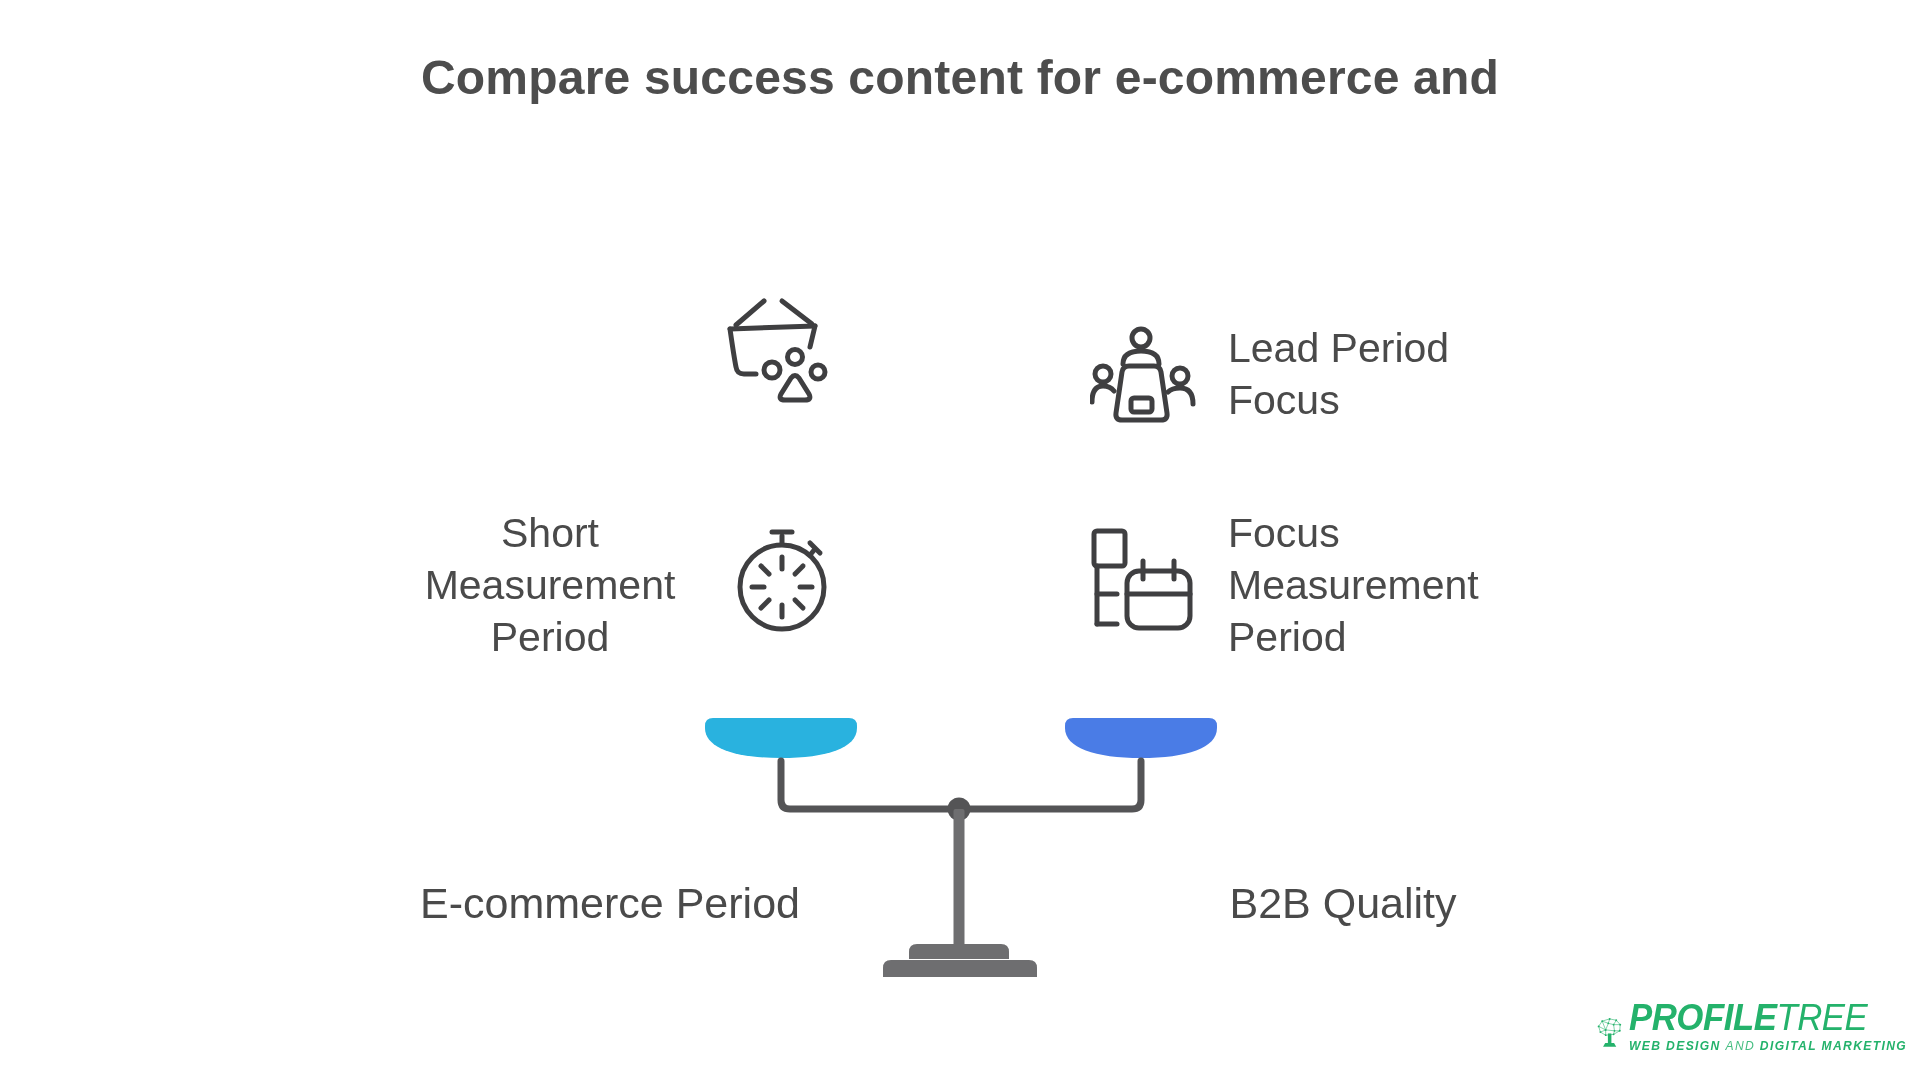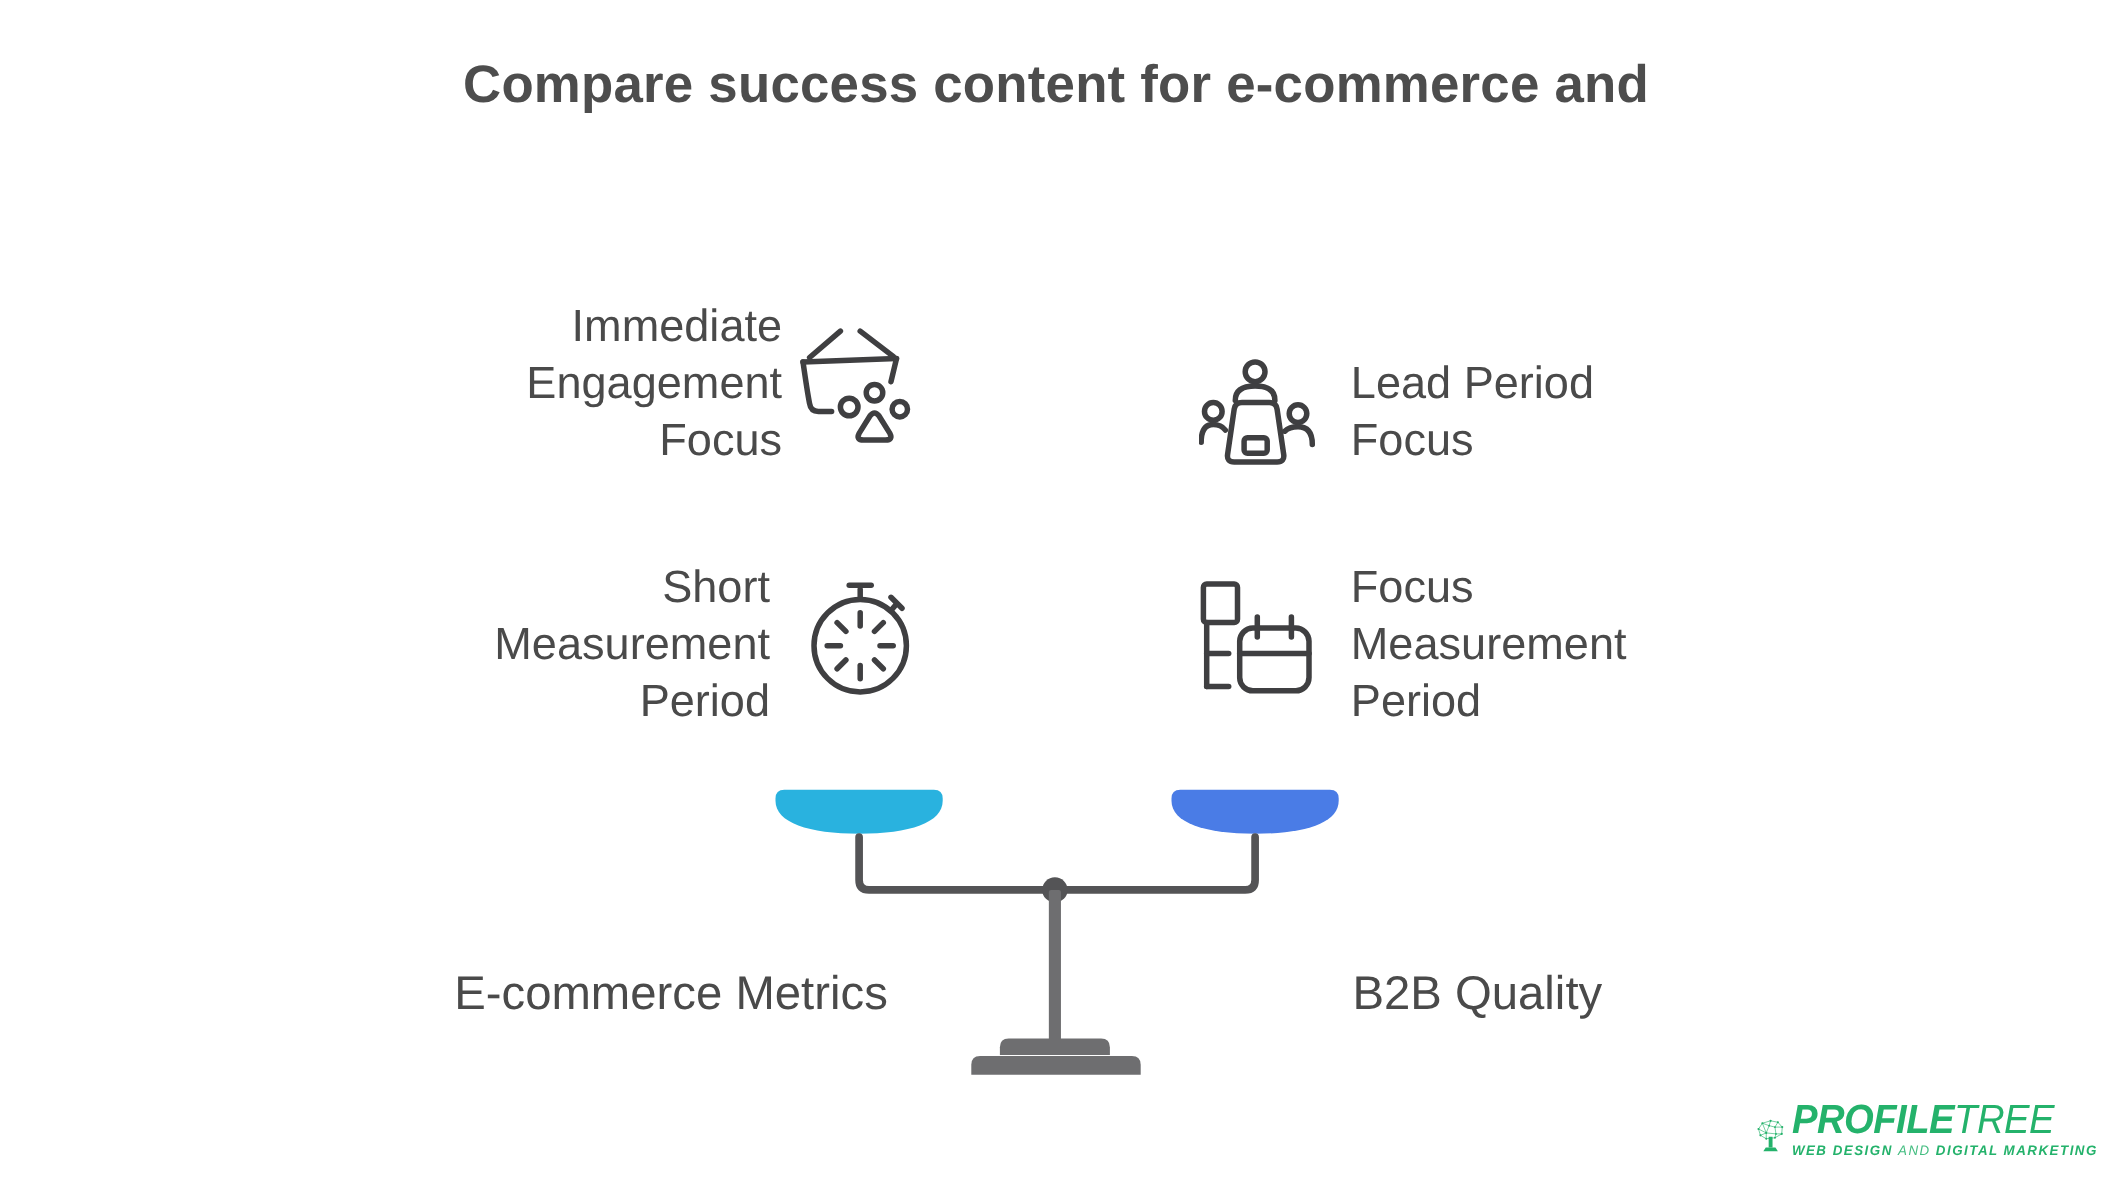--- a/index.html
+++ b/index.html
@@ -41,21 +41,20 @@
 </style>
 </head>
 <body>
 
 <div id="canvas">
 
   <div class="title">
     <div>Compare success content for e-commerce and</div>
   </div>
 
-  <div class="feature-label align-right" style="left:411px;top:270px;width:300px;">Immediate Engagement Focus</div>
   <div class="icon-box" style="left:725px;top:295px;">
     <svg width="110" height="110" viewBox="0 0 110 110" fill="none" stroke="#3f3f41" stroke-width="5" stroke-linecap="round" stroke-linejoin="round">
       <path d="M11,30 L39,6"></path>
       <path d="M57,6 L87,29"></path>
       <path d="M5,34 L90,31"></path>
       <path d="M5,34 C7,48 9,62 11,72 Q12,79 19,79 L31,79"></path>
       <path d="M90,31 L85,52"></path>
       <circle cx="47" cy="75" r="8"></circle>
       <circle cx="70" cy="62" r="7.5"></circle>
       <circle cx="93" cy="77" r="7"></circle>
@@ -70,21 +69,21 @@
       <circle cx="13" cy="50" r="8"></circle>
       <path d="M2,78 Q2,62 13,62 Q20,62 24,67"></path>
       <circle cx="90" cy="52" r="8"></circle>
       <path d="M78,68 Q82,64 90,64 Q103,64 103,80"></path>
       <path d="M39,42 H64 Q70,42 71,48 L77,89 Q78,96 71,96 H32 Q25,96 26,89 L32,48 Q33,42 39,42 Z"></path>
       <rect x="41" y="74" width="21" height="14" rx="3"></rect>
     </svg>
   </div>
   <div class="feature-label align-left" style="left:1228px;top:322px;width:330px;">Lead Period Focus</div>
 
-  <div class="feature-label align-right" style="left:400px;top:507px;width:300px;">Short Measurement Period</div>
+  <div class="feature-label align-right" style="left:400px;top:507px;width:300px;text-align:center;">Short Measurement Period</div>
   <div class="icon-box" style="left:727px;top:526px;">
     <svg width="110" height="110" viewBox="0 0 110 110" fill="none" stroke="#3f3f41" stroke-width="5" stroke-linecap="round" stroke-linejoin="round">
       <circle cx="55" cy="61" r="42"></circle>
       <path d="M55,10 V17"></path>
       <path d="M45,6 H65"></path>
       <path d="M88,23 L83,29"></path>
       <path d="M83,17 L93,27"></path>
       <path d="M55,31 V43"></path>
       <path d="M76,40 L68,48"></path>
       <path d="M85,61 H73"></path>
@@ -120,21 +119,21 @@
       </g>
       <path d="M91,56 L91,95 Q91,104 100,104 L269,104" stroke="#545456" stroke-width="7" stroke-linecap="round"></path>
       <path d="M451,56 L451,95 Q451,104 442,104 L269,104" stroke="#545456" stroke-width="7" stroke-linecap="round"></path>
       <circle cx="269" cy="104" r="11.5" fill="#545456"></circle>
       <rect x="263.5" y="104" width="11" height="140" rx="2" fill="#6e6e70"></rect>
       <path d="M227,239 H311 Q319,239 319,247 V254 H219 V247 Q219,239 227,239 Z" fill="#6e6e70"></path>
       <path d="M201,255 H339 Q347,255 347,263 V272 H193 V263 Q193,255 201,255 Z" fill="#6e6e70"></path>
     </svg>
   </div>
 
-  <div class="scale-label" style="left:290px;">E-commerce Metrics</div>
+  <div class="scale-label" style="left:290px;">E-commerce Period</div>
   <div class="scale-label" style="left:1023px;">B2B Quality</div>
 
   <div class="logo">
     <svg width="62" height="70" viewBox="0 0 62 70">
       <g stroke="#24b26b" stroke-width="1.3" fill="none">
         <path d="M31,3 L14,8 L6,20 L10,33 L22,40 L40,38 L54,30 L55,16 L46,6 Z"></path>
         <path d="M31,3 L28,13 L14,8 M28,13 L40,16 L46,6 M40,16 L55,16 M40,16 L42,30 L54,30 M42,30 L40,38 M42,30 L22,28 L10,33 M22,28 L6,20 M22,28 L28,13 M22,28 L22,40 M14,8 L22,28"></path>
       </g>
       <g fill="#24b26b">
         <circle cx="31" cy="3" r="2.2"></circle>

